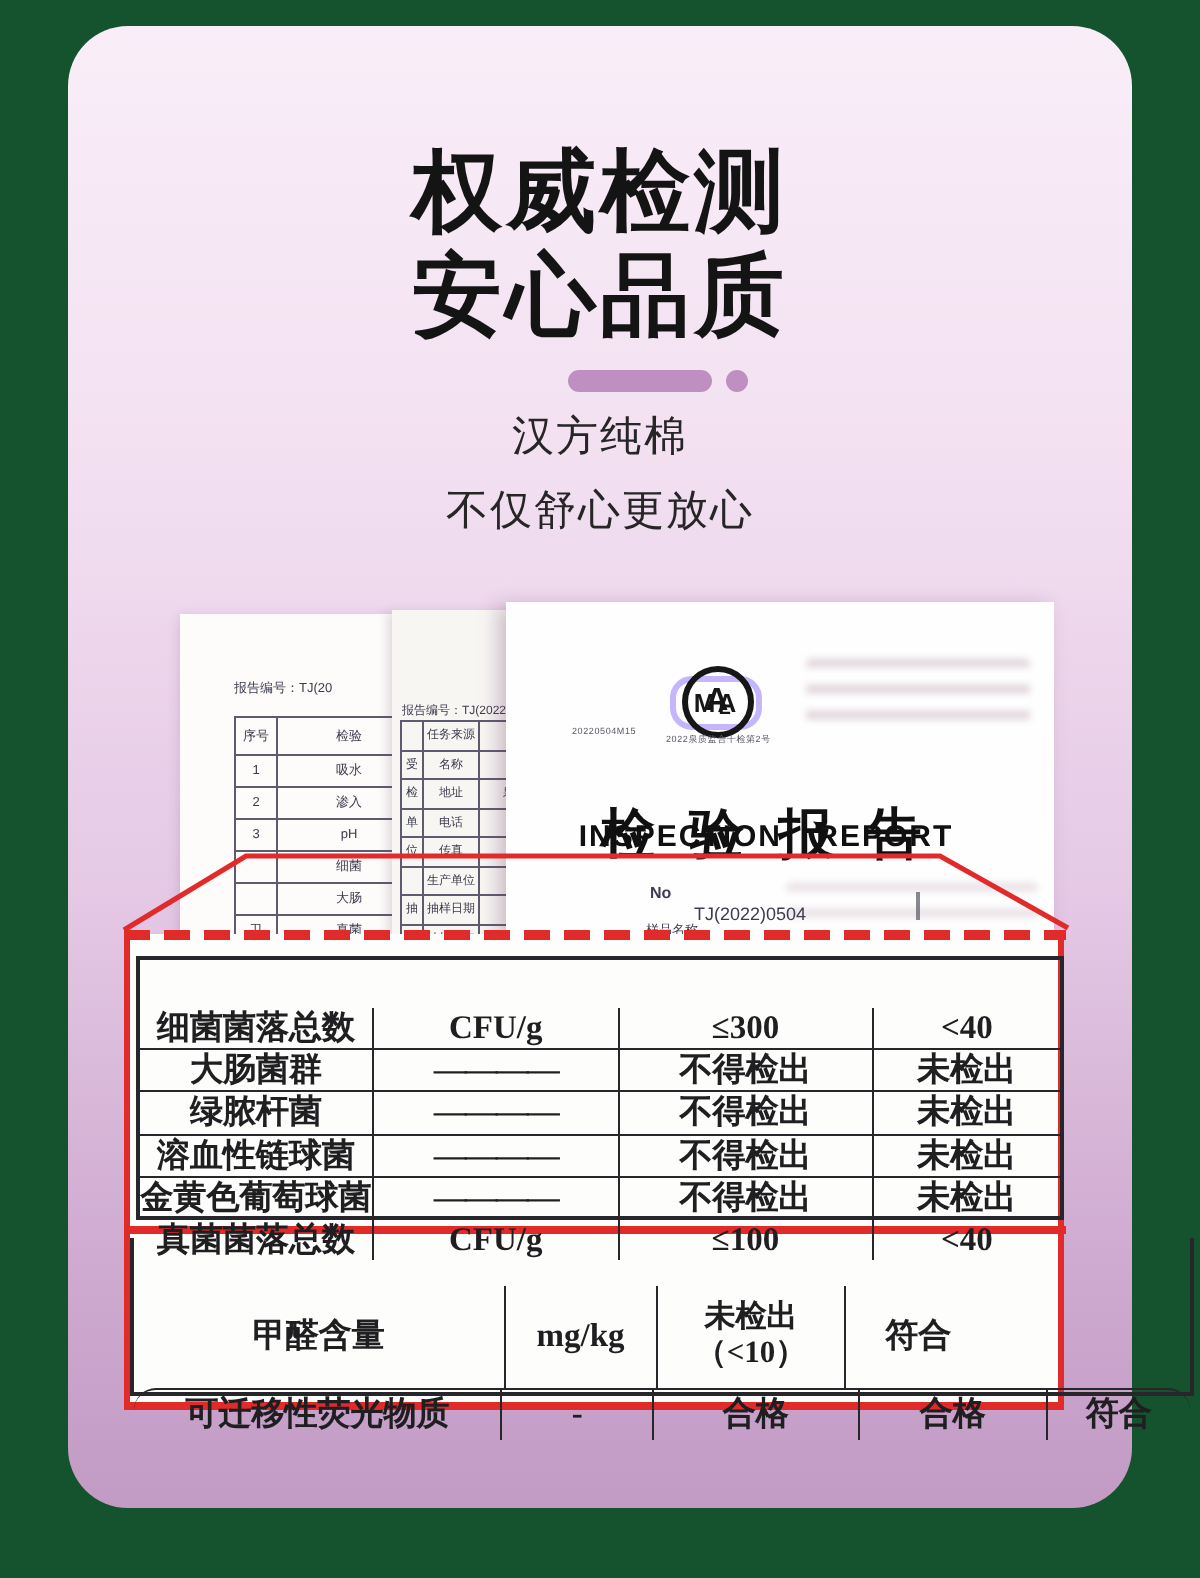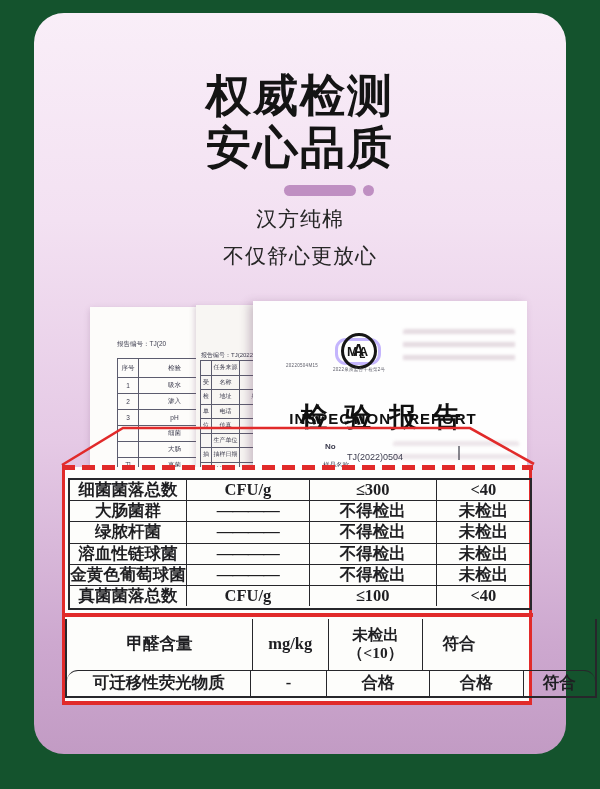--- a/index.html
+++ b/index.html
@@ -86,21 +86,21 @@
     border-left:3.5px solid; border-right:3.5px solid; border-bottom:4px solid;
   }
   .magnifier .dash-top {
     position:absolute; left:-3.5px; right:-3.5px; top:-2px; height:5px;
     background:repeating-linear-gradient(90deg, #e12a2a 0 13px, transparent 13px 20px);
   }
   .magnifier .split { position:absolute; left:-3.5px; right:-3.5px; top:146px; height:3.5px; }
   .result-table { position:absolute; box-sizing:border-box; color:#1f1f22;
     font-family:"Liberation Serif","DejaVu Serif",serif; font-weight:600; }
   .result-table .row { display:flex; border-top:1.5px solid #27272b; align-items:stretch; }
-  .result-table .row:first-child { border-top:none; }
+  .result-table .row:first-child { border-top:none;margin-top:24px; }
   .result-table .cell { border-left:1.5px solid #27272b; display:flex; flex-direction:column;
     align-items:center; justify-content:center; text-align:center; overflow:hidden; }
   .result-table .cell:first-child { border-left:none; }
   .t1 { left:3px; top:11px; width:464px; height:132px; border:2px solid #27272b; font-size:16.5px; }
   .t1 .row { height:20.2px; }
   .t1 .c1 { width:25.4%; } .t1 .c2 { width:26.6%; } .t1 .c3 { width:27.6%; } .t1 .c4 { width:20.4%; }
   .t1 .dashes { letter-spacing:-1px; }
   .t2 { left:0px; top:152px; width:532px; height:79px; border:2px solid #27272b; border-top:none; font-size:16.5px; }
   .t2 .r1 { height:50.5px; } .t2 .r2 { height:25px;border-radius:11px; }
   .t2 .c1 { width:35%; } .t2 .c2 { width:14.2%; } .t2 .c3 { width:19.5%; } .t2 .c4 { width:17.7%; } .t2 .c5 { width:13.6%; }

